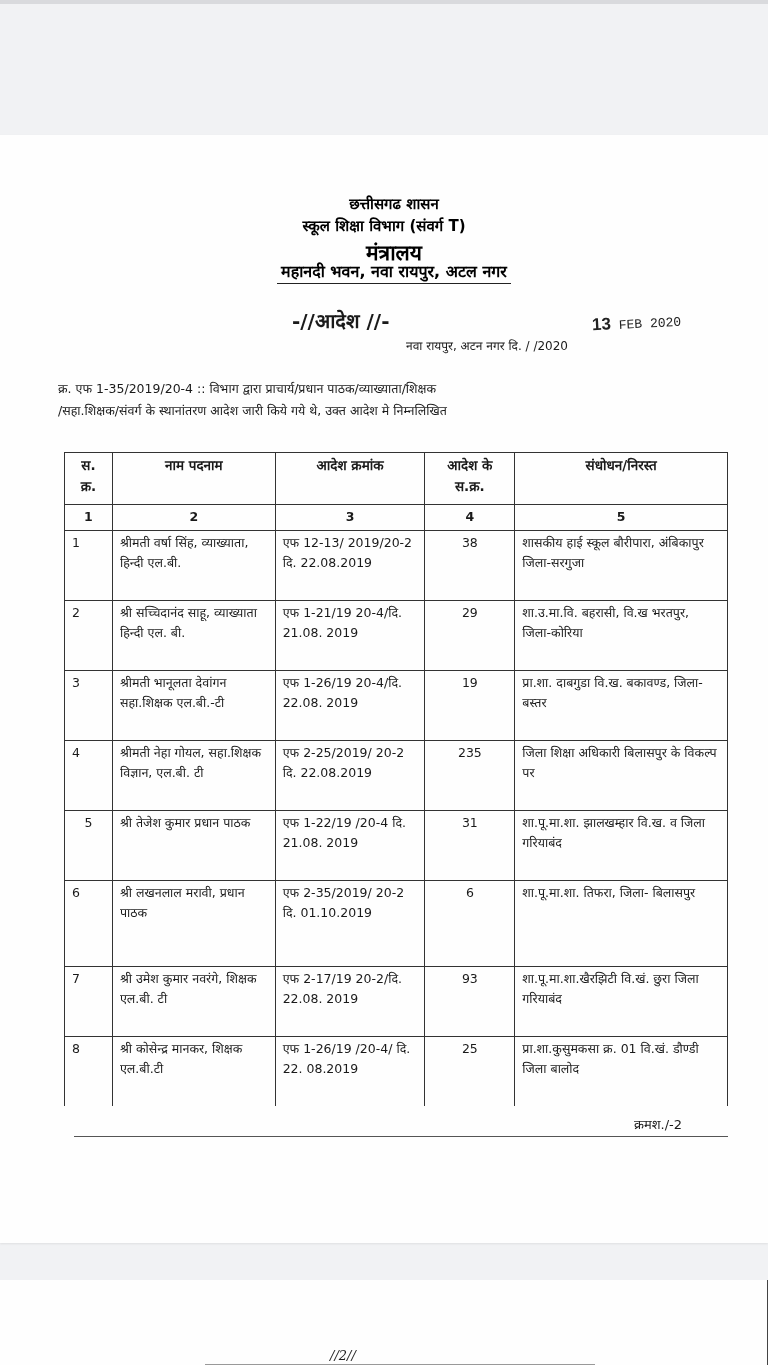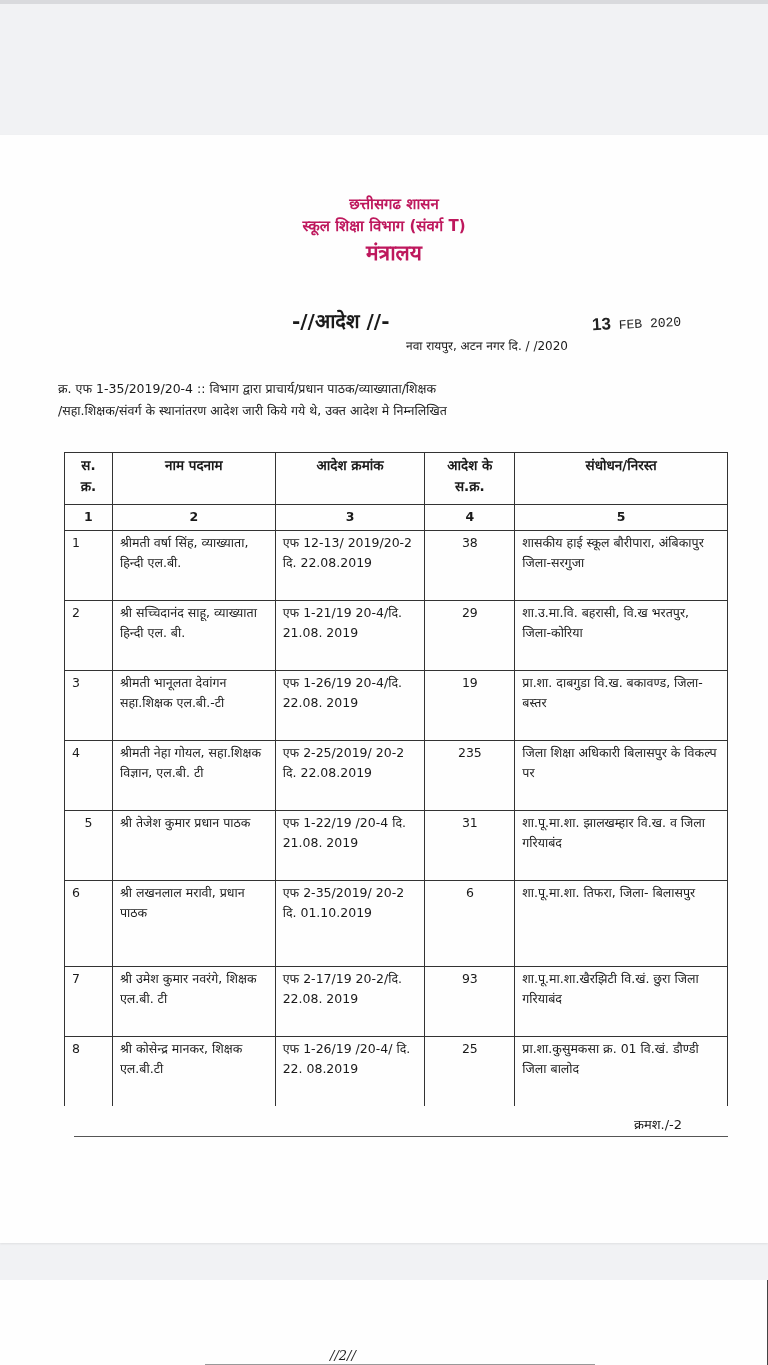--- a/index.html
+++ b/index.html
@@ -13,21 +13,21 @@
     .topbar {
       position: absolute; left: 0; top: 0; width: 768px; height: 4px;
       background: #d9dadd;
     }
     .page {
       position: absolute; left: 0; width: 768px; background: #fefefe;
     }
     .page1 { top: 135px; height: 1108px; box-shadow: 0 1px 2px rgba(0,0,0,0.08); }
     .page2 { top: 1280px; height: 85px; border-right: 1px solid #444; }
 
-    .hdr { position: absolute; width: 768px; text-align: center; font-weight: bold; color: #be185d; }
+    .hdr { position: absolute; width: 768px; text-align: center; font-weight: bold; color: #000000; }
     .hdr1 { top: 58px; left: 0; font-size: 15px; padding-left: 20px; }
     .hdr2 { top: 80px; left: 0; font-size: 15px; }
     .hdr3 { top: 103px; left: 0; font-size: 21px; padding-left: 20px; }
     .hdr4 { top: 125px; left: 0; font-size: 16px; padding-left: 20px; }
     .hdr4 span { border-bottom: 1.5px solid #222; padding: 0 4px 2px; }
 
     .order-title { position: absolute; top: 172px; left: 292px; font-size: 20px; font-weight: bold; }
     .place-date { position: absolute; top: 202px; left: 406px; font-size: 12px; }
     .stamp { position: absolute; top: 178px; left: 592px; font-family: "Liberation Mono", monospace; font-size: 13px; transform: rotate(-3deg); color: #222; }
     .stamp .day { font-size: 17px; font-weight: bold; font-family: "Liberation Sans", sans-serif; }
@@ -63,20 +63,21 @@
   </style>
 </head>
 <body>
 
 <div class="topbar"></div>
 
 <div class="page page1">
   <div class="hdr hdr1">छत्तीसगढ शासन</div>
   <div class="hdr hdr2">स्कूल शिक्षा विभाग (संवर्ग T)</div>
   <div class="hdr hdr3">मंत्रालय</div>
+  <div class="hdr hdr4"><span>महानदी भवन, नवा रायपुर, अटल नगर</span></div>
 
   <div class="order-title">-//आदेश //-</div>
   <div class="stamp">
     <span class="day">13</span>
     <span>FEB 2020</span>
   </div>
   <div class="place-date">नवा रायपुर, अटन नगर दि.   /   /2020</div>
 
   <div class="para l1">
     <span class="line">क्र. एफ 1-35/2019/20-4 :: विभाग द्वारा प्राचार्य/प्रधान पाठक/व्याख्याता/शिक्षक</span>

